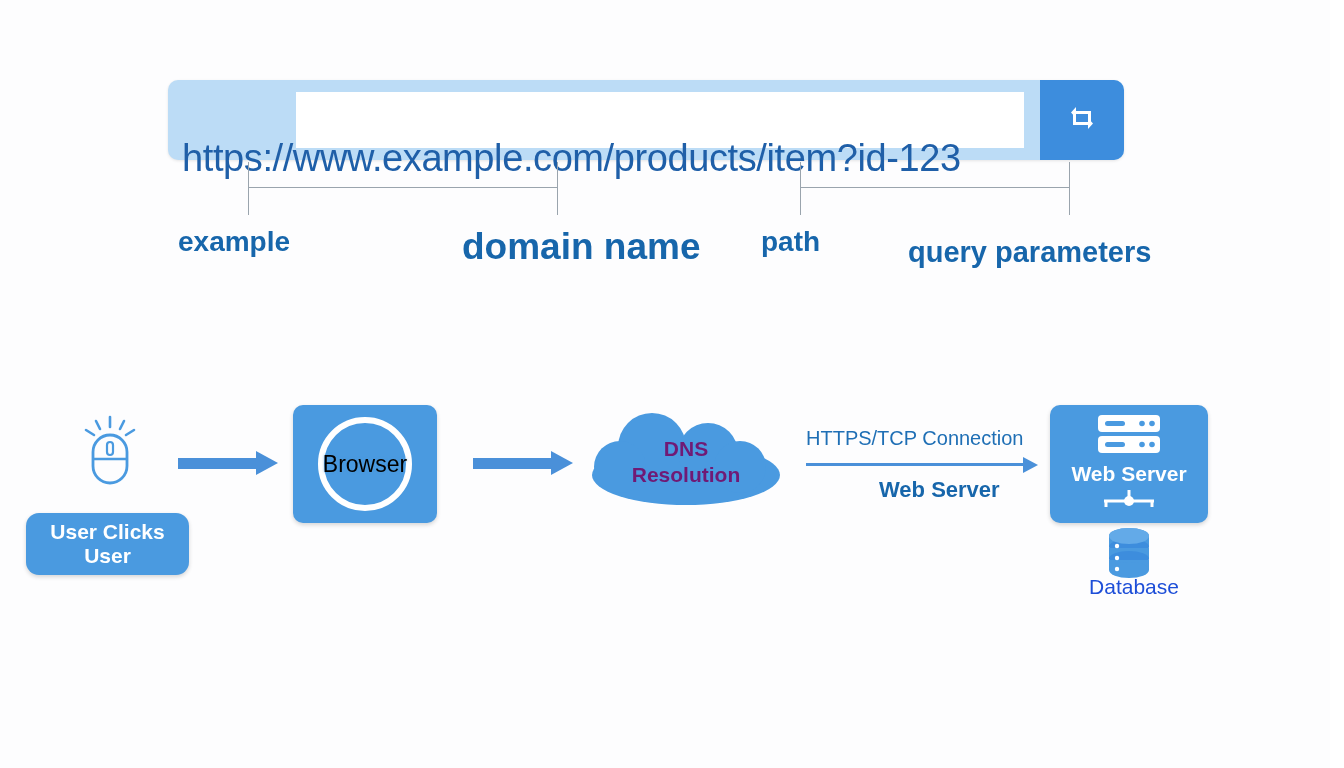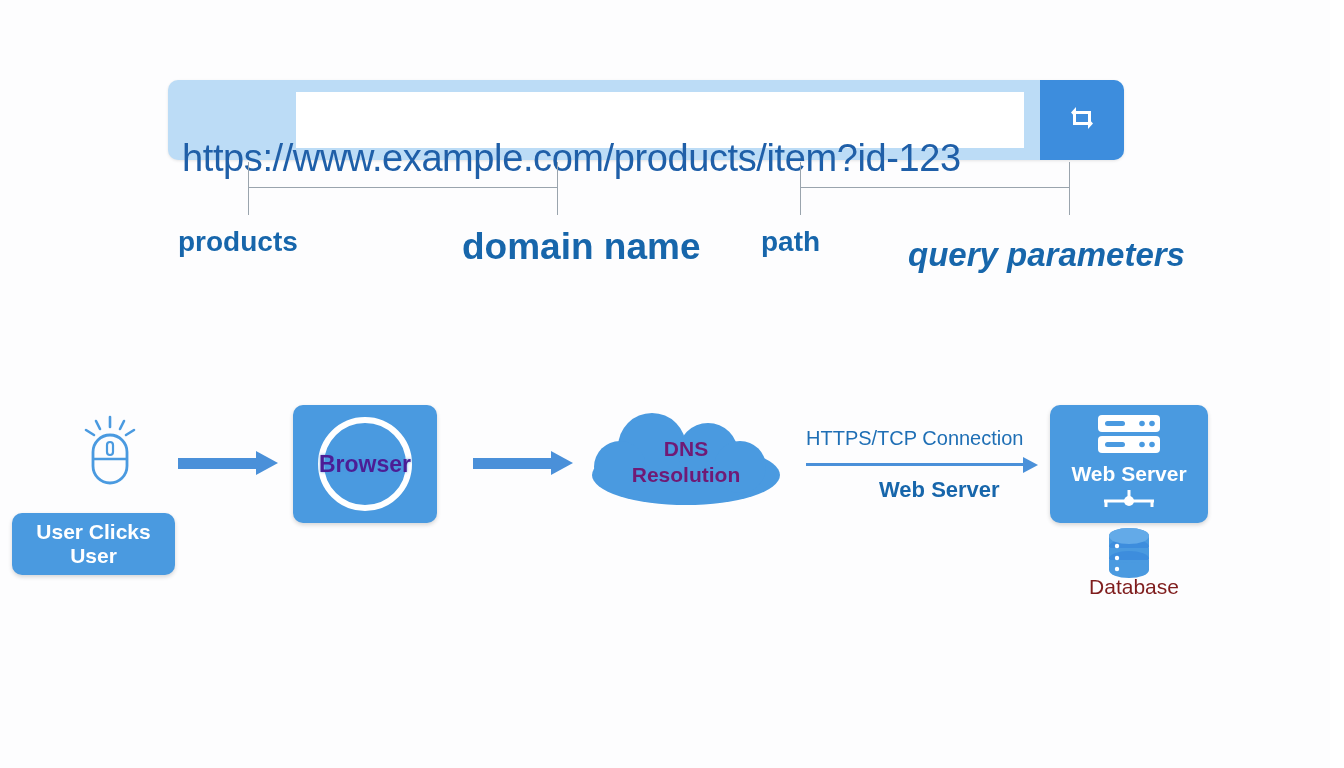--- a/index.html
+++ b/index.html
@@ -111,28 +111,29 @@
     transform: translate(-50%, -50%);
     width: 94px; height: 94px;
     border: 6px solid #ffffff;
     border-radius: 50%;
     box-sizing: border-box;
   }
   .browser-label {
     position: relative;
     z-index: 2;
     font-size: 23px;
-    color: #4c1d95;
-    font-weight: bold;
+    color: #000000;
+    font-weight: normal;
     text-shadow: 0 0 3px rgba(74,154,224,0.9);
   }
 
   .user-node {
-    left: 12px; top: 513px; width: 163px; height: 62px;
+    left: 26px; top: 513px; width: 163px; height: 62px;
     font-size: 21px;
+    border-radius: 13px;
   }
 
   .server-node {
     left: 1050px; top: 405px; width: 158px; height: 118px;
     flex-direction: column;
     gap: 3px;
   }
   .server-label { font-size: 21px; }
 
   .dns-cloud {
@@ -205,21 +206,21 @@
     font-weight: bold;
     white-space: nowrap;
   }
 
   .db-caption {
     position: absolute;
     left: 1080px; top: 575px;
     width: 108px;
     text-align: center;
     font-size: 21px;
-    color: #7f1d1d;
+    color: #1d4ed8;
     white-space: nowrap;
   }
   .mouse-icon { position: absolute; left: 80px; top: 415px; }
   .db-icon { position: absolute; left: 1102px; top: 527px; }
 </style>
 </head>
 <body>
 
 <div id="canvas">
 
@@ -237,24 +238,24 @@
   </div>
 
   <div class="bracket" style="left:248px; top:187px; width:310px;"></div>
   <div class="tick" style="left:248px; top:162px; height:26px;"></div>
   <div class="tick" style="left:557px; top:162px; height:26px;"></div>
 
   <div class="bracket" style="left:800px; top:187px; width:270px;"></div>
   <div class="tick" style="left:800px; top:162px; height:26px;"></div>
   <div class="tick" style="left:1069px; top:162px; height:26px;"></div>
 
-  <div class="part-label" style="left:178px; top:228px; font-size:28px;">products</div>
+  <div class="part-label" style="left:178px; top:228px; font-size:28px;">example</div>
   <div class="part-label" style="left:462px; top:228px; font-size:37px;">domain name</div>
   <div class="part-label" style="left:761px; top:228px; font-size:28px;">path</div>
-  <div class="part-label" style="left:908px; top:238px; font-size:33px;font-style:italic;">query parameters</div>
+  <div class="part-label" style="left:908px; top:238px; font-size:29px;">query parameters</div>
 
   <div class="mouse-icon">
     <svg width="60" height="72" viewBox="0 0 60 72" aria-hidden="true">
       <g stroke="#4a9ae0" stroke-width="2.6" fill="none" stroke-linecap="round">
         <line x1="30" y1="2" x2="30" y2="12"></line>
         <line x1="16" y1="6" x2="20" y2="14"></line>
         <line x1="44" y1="6" x2="40" y2="14"></line>
         <line x1="6" y1="15" x2="14" y2="20"></line>
         <line x1="54" y1="15" x2="46" y2="20"></line>
       </g>

